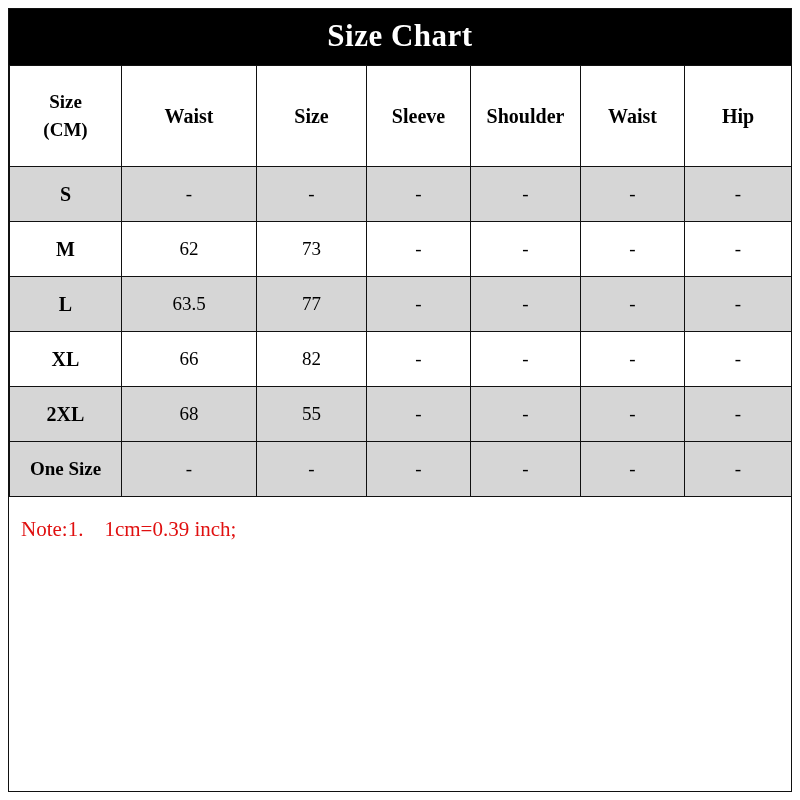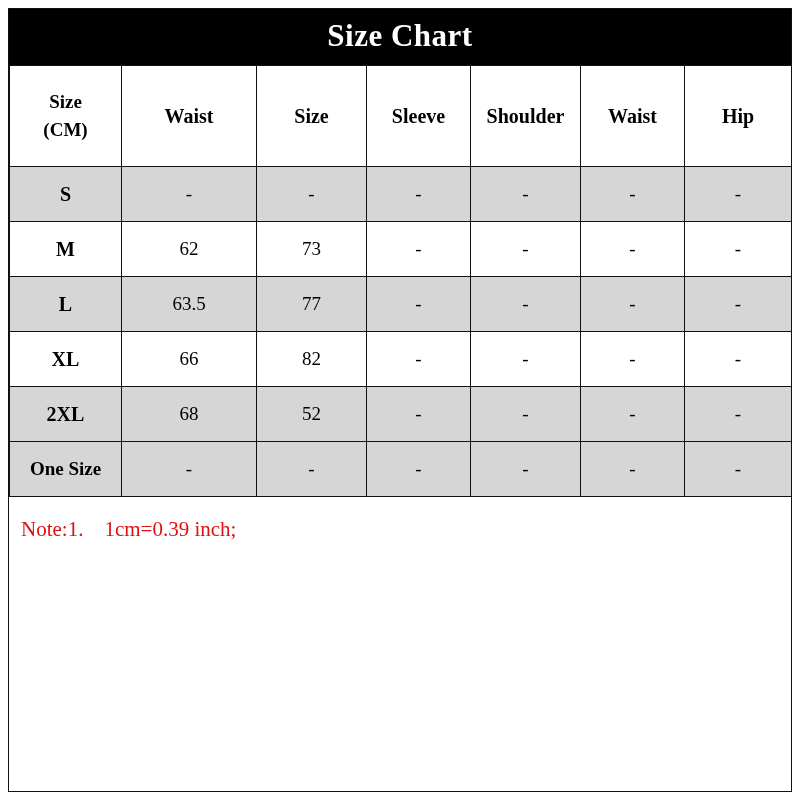--- a/index.html
+++ b/index.html
@@ -166,21 +166,21 @@
           <td>66</td>
           <td>82</td>
           <td>-</td>
           <td>-</td>
           <td>-</td>
           <td>-</td>
         </tr>
         <tr class="shaded">
           <td class="size-label">2XL</td>
           <td>68</td>
-          <td>52</td>
+          <td>55</td>
           <td>-</td>
           <td>-</td>
           <td>-</td>
           <td>-</td>
         </tr>
         <tr class="shaded">
           <td class="size-label onesize">One Size</td>
           <td>-</td>
           <td>-</td>
           <td>-</td>

